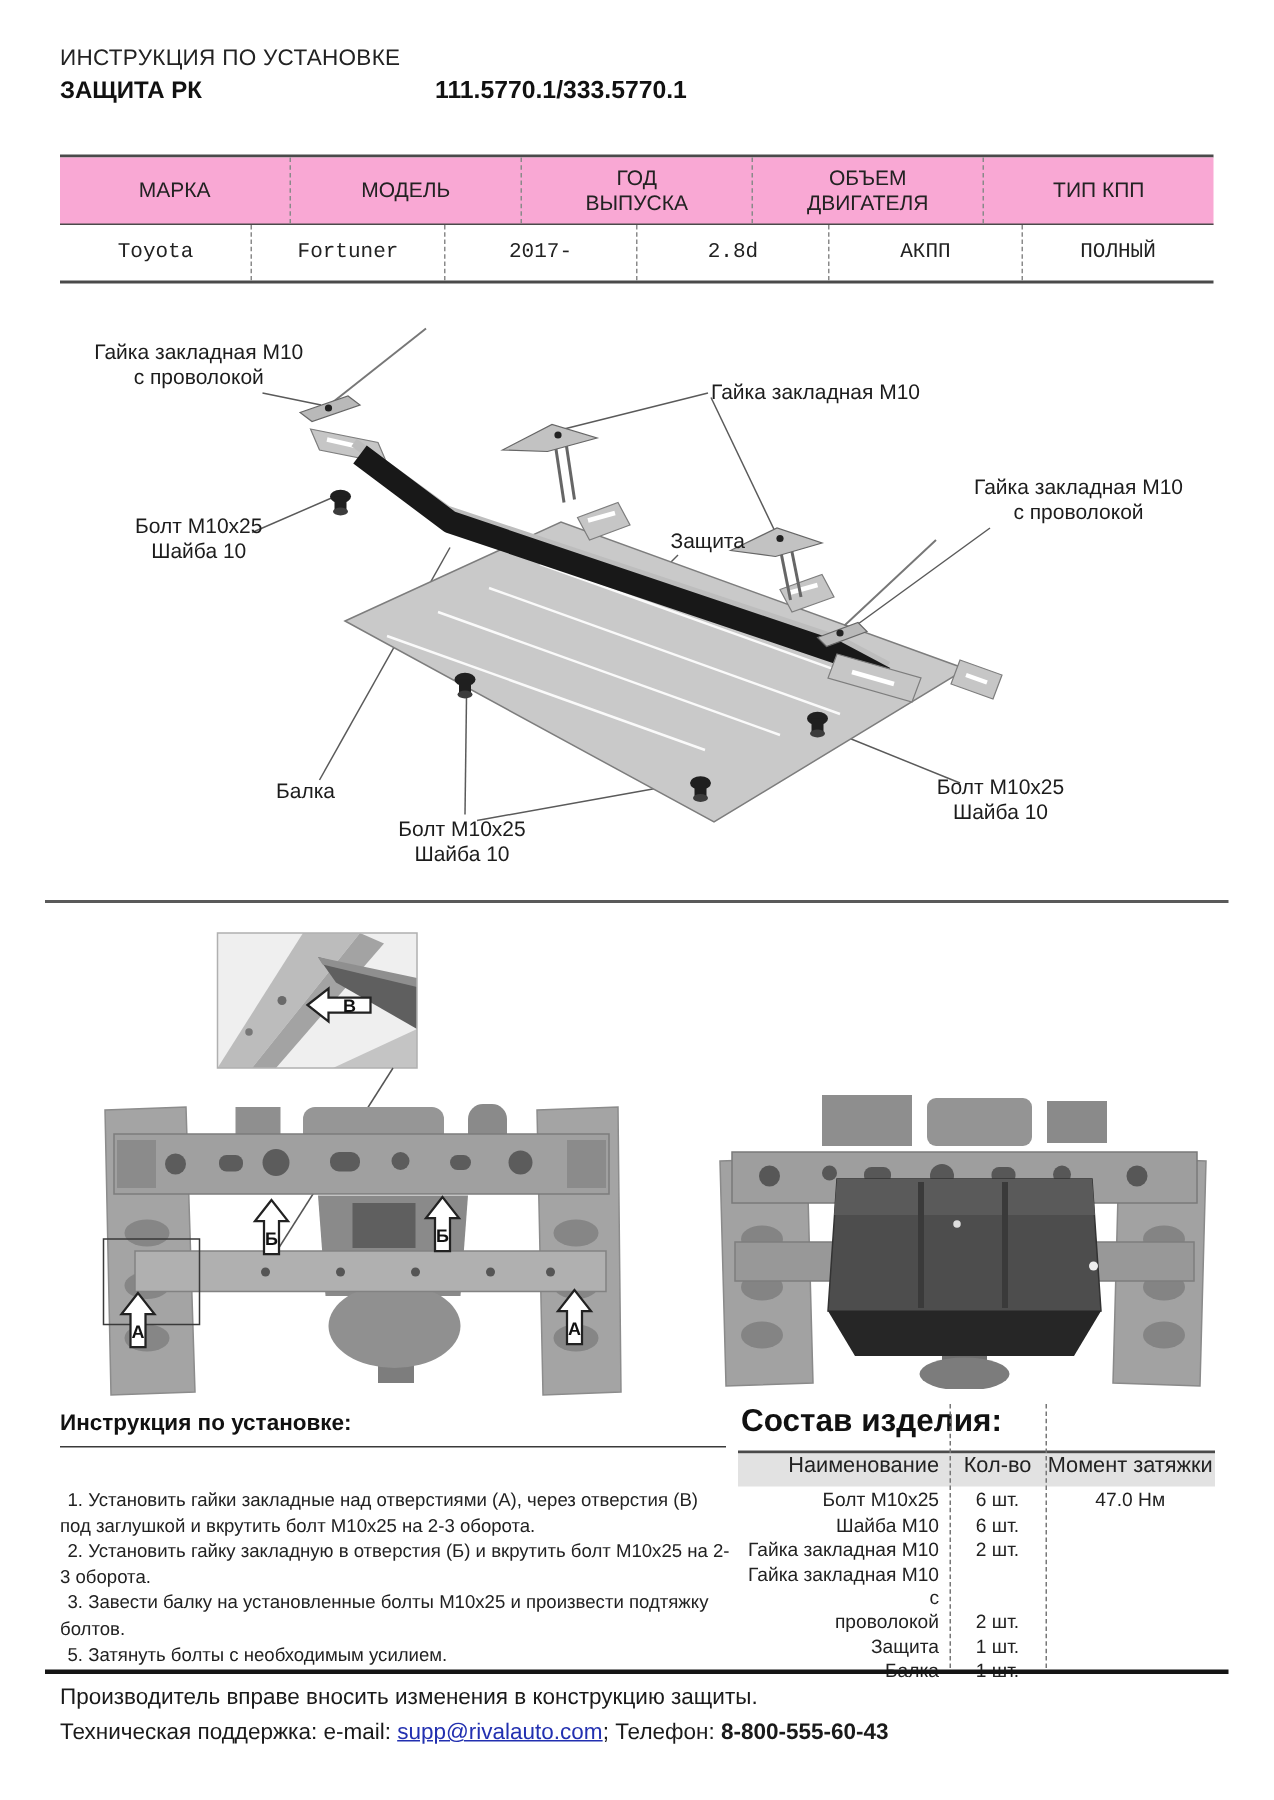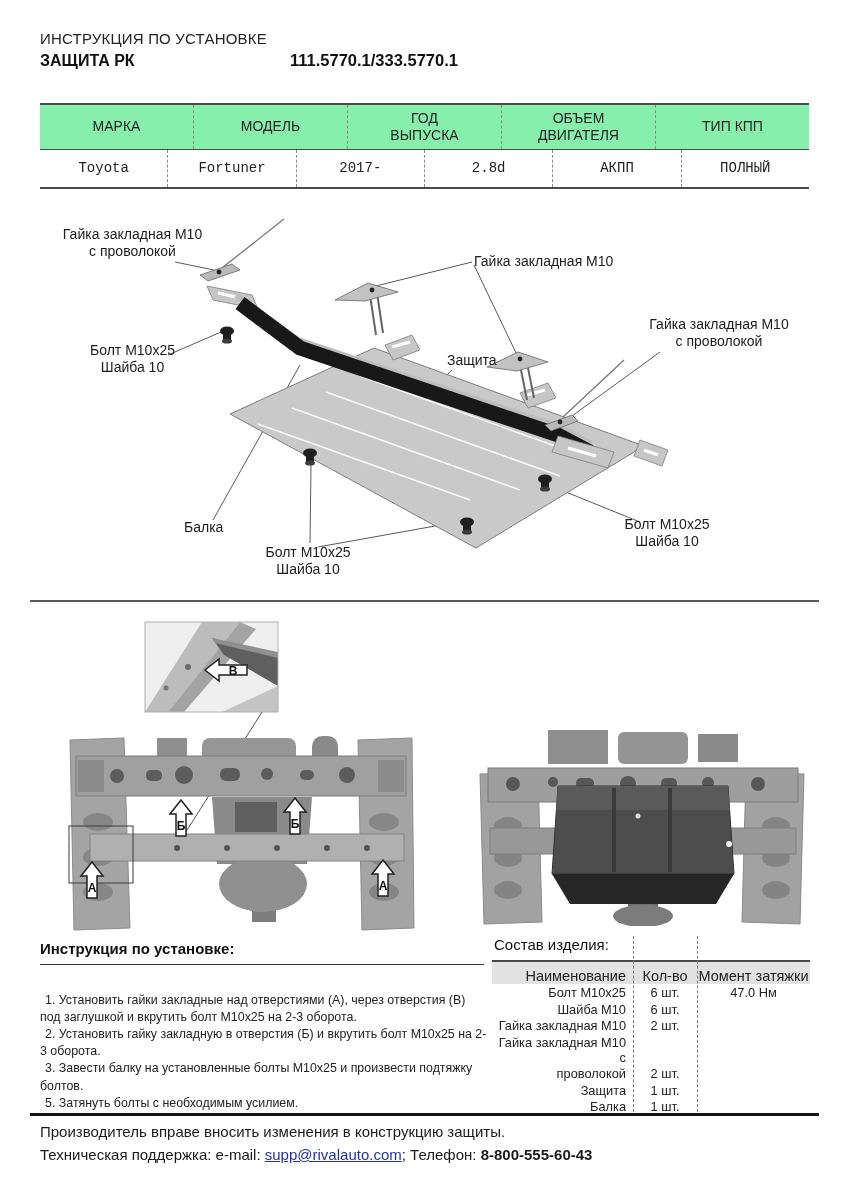--- a/index.html
+++ b/index.html
@@ -8,21 +8,21 @@
   .abs{position:absolute;}
 
   
   .doc-type{left:40px;top:30px;font-size:15px;letter-spacing:.2px;color:#222;}
   .product{left:40px;top:52px;font-size:16px;font-weight:bold;color:#111;}
   .partnums{left:290px;top:51px;font-size:16.5px;font-weight:bold;color:#111;}
 
   
   .spec{left:40px;top:103px;width:769px;border-top:2px solid #4a4a4a;border-bottom:2px solid #4a4a4a;}
   .spec-row{display:flex;}
-  .spec-row.head{background:#86efac;border-bottom:1px solid #4a4a4a;}
+  .spec-row.head{background:#f9a8d4;border-bottom:1px solid #4a4a4a;}
   .spec-cell{flex:1;display:flex;align-items:center;justify-content:center;text-align:center;
              white-space:pre-line;font-size:14px;line-height:1.25;border-left:1px dashed #8a8a8a;}
   .spec-cell:first-child{border-left:none;}
   .spec-row.head .spec-cell{height:44px;color:#222;}
   .spec-row.vals .spec-cell{height:37px;color:#222;font-family:Liberation Mono, monospace;}
 
   
   .dlabel{position:absolute;font-size:14px;line-height:1.2;text-align:center;
           white-space:pre-line;color:#1c1c1c;}
   .dl-left{text-align:left;}
@@ -31,23 +31,23 @@
   .divider-bottom{left:30px;top:1113px;width:789px;height:3px;background:#151515;}
 
   
   .inst-title{left:40px;top:940px;font-size:15px;font-weight:bold;color:#111;}
   .inst-rule{left:40px;top:964px;width:444px;height:1px;background:#3a3a3a;}
   .inst-steps{left:40px;top:974px;width:448px;font-size:12.4px;line-height:1.38;color:#222;margin-top:18px;}
   .step{text-indent:5px;}
 
   
   .parts{left:492px;top:936px;width:318px;height:176px;}
-  .parts-title{font-size:15px;font-weight:normal;color:#111;padding-left:2px;}
+  .parts-title{font-size:21px;font-weight:bold;color:#111;padding-left:2px;}
   .parts-table{margin-top:7px;border-top:2px solid #4a4a4a;}
-  .p-head{display:flex;align-items:flex-end;background:#e2e2e2;height:22px;font-size:14.5px;color:#222;}
+  .p-head{display:flex;align-items:flex-start;background:#e2e2e2;height:22px;font-size:14.5px;color:#222;}
   .p-row{display:flex;align-items:flex-end;font-size:12.8px;line-height:1.22;padding-top:1px;color:#222;}
   .c-name{width:141px;text-align:right;padding-right:7px;box-sizing:border-box;white-space:pre-line;}
   .c-qty{width:64px;text-align:center;}
   .c-tq{flex:1;text-align:center;}
   .pdash{position:absolute;top:0;bottom:0;border-left:1px dashed #777;}
   .pdash.d1{left:141px;}
   .pdash.d2{left:205px;}
 
   
   .f1{left:40px;top:1123px;font-size:15px;color:#1a1a1a;}

